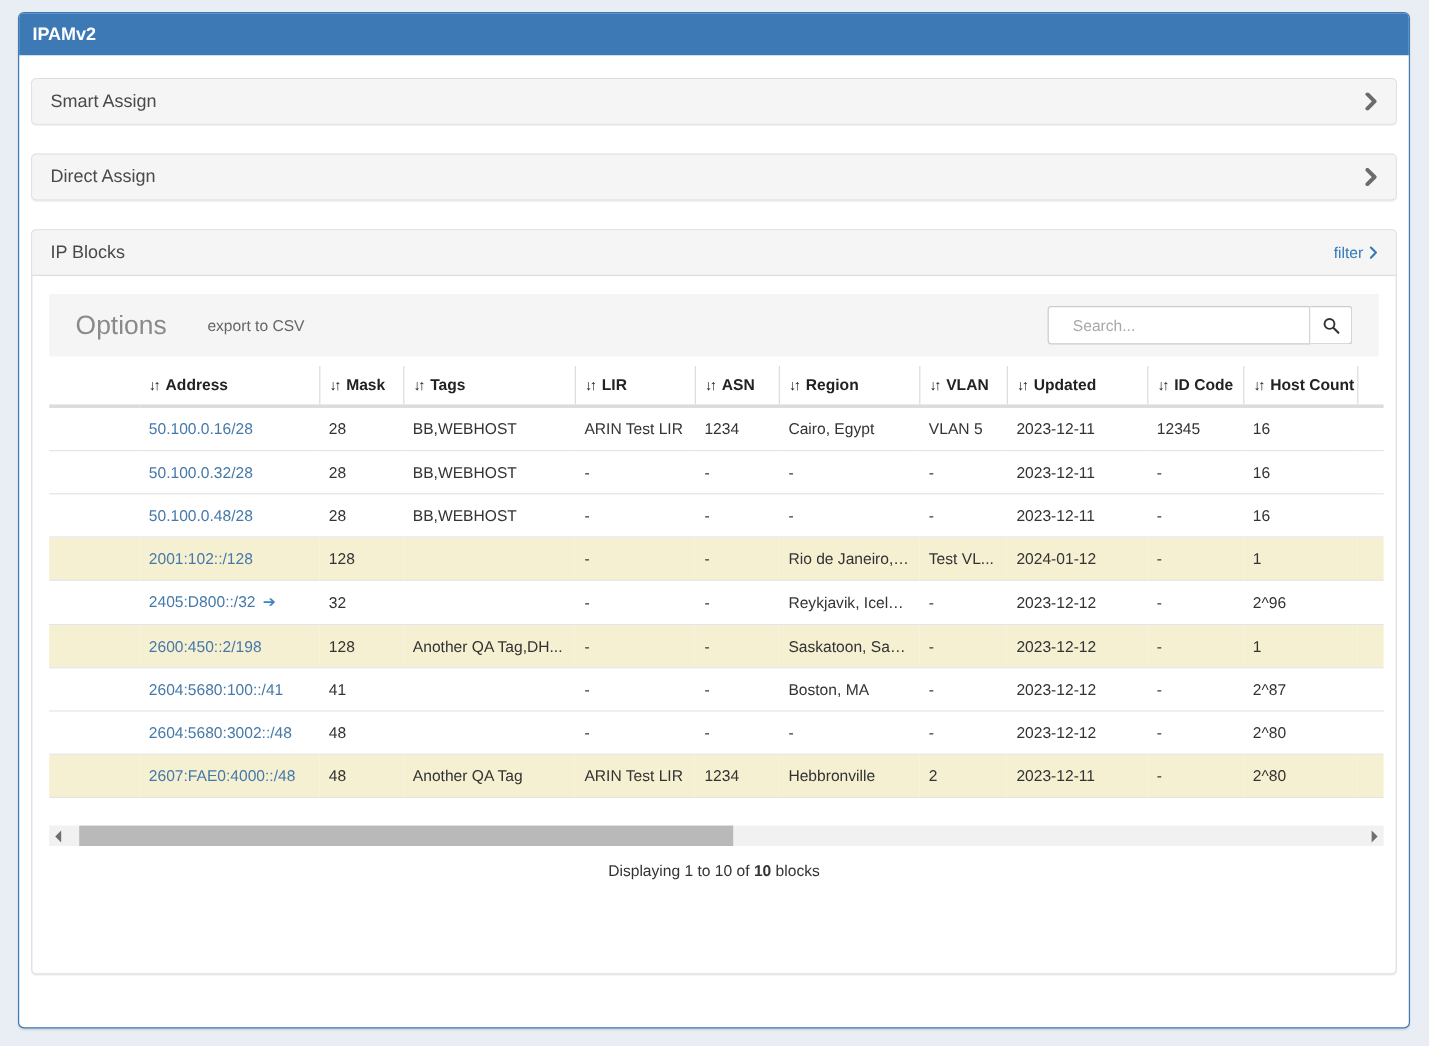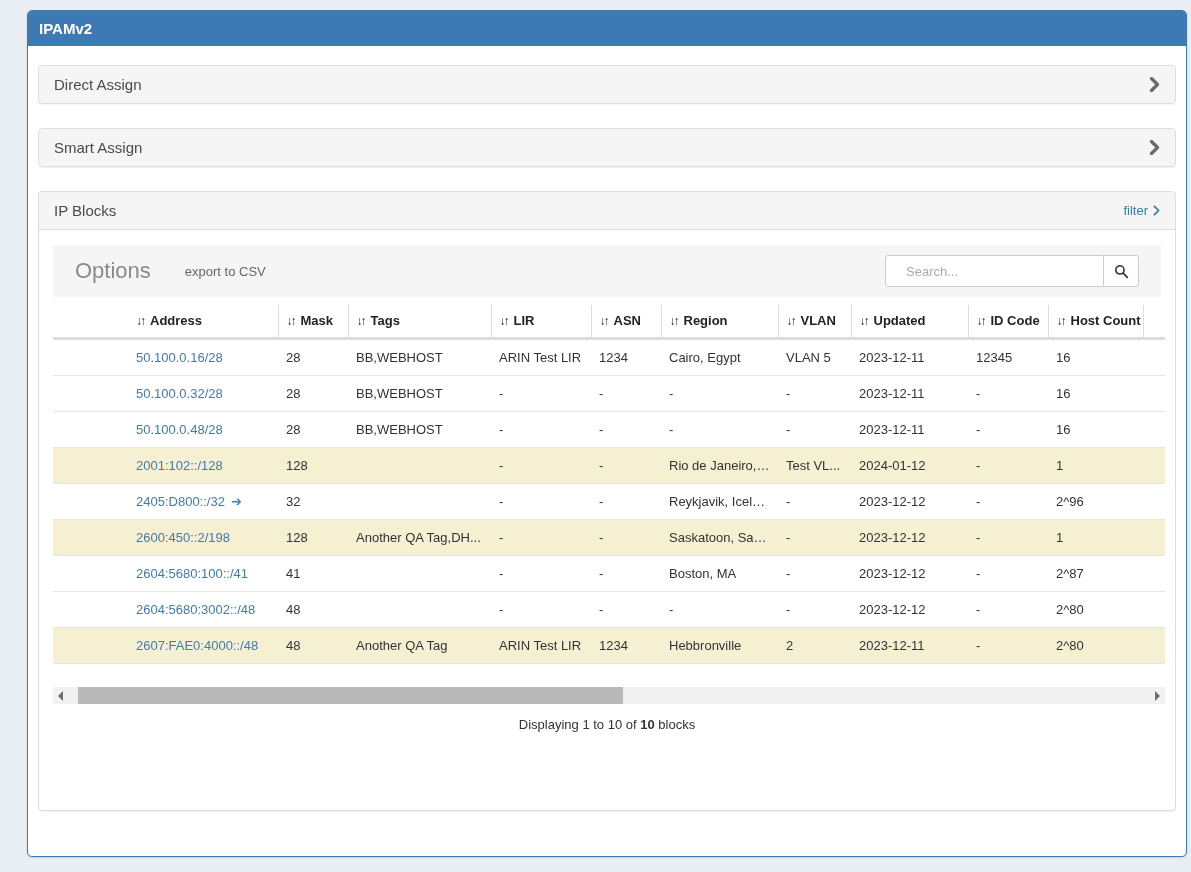--- a/index.html
+++ b/index.html
@@ -10,21 +10,21 @@
   }
   *{box-sizing:border-box;margin:0;padding:0;}
   html,body{width:1191px;height:872px;}
   body{
     background:#e8eef4;
     font-family:"Liberation Sans","DejaVu Sans",sans-serif;
     color:#333;
     position:relative;
   }
   .app-card{
-    position:absolute;left:27px;top:10px;width:1160px;height:847px;
+    position:absolute;left:15px;top:10px;width:1160px;height:847px;
     background:#fff;border:1px solid var(--brand-blue);border-radius:5px;
     box-shadow:0 1px 2px rgba(0,0,0,.12);
   }
   .app-header{
     height:35px;background:var(--brand-blue);border-radius:4px 4px 0 0;
     display:flex;align-items:center;padding:0 11px;
   }
   .app-title{color:#fff;font-size:15px;font-weight:bold;}
   .app-content{padding:19px 10px 0;}
   
@@ -90,32 +90,32 @@
 
 <div class="app-card">
   <div class="app-header">
     <span class="app-title">IPAMv2</span>
   </div>
 
   <div class="app-content">
 
     <div class="panel closed">
       <div class="panel-heading">
-        <span class="panel-title">Direct Assign</span>
+        <span class="panel-title">Smart Assign</span>
         <span class="chev">
           <svg width="11" height="15" viewBox="0 0 8 12">
               <path d="M1.6 1.2 L6.4 6 L1.6 10.8" fill="none" stroke="#6b6b6b" stroke-width="2.6" stroke-linecap="round" stroke-linejoin="round"></path>
             </svg>
         </span>
       </div>
     </div>
 
     <div class="panel closed">
       <div class="panel-heading">
-        <span class="panel-title">Smart Assign</span>
+        <span class="panel-title">Direct Assign</span>
         <span class="chev">
           <svg width="11" height="15" viewBox="0 0 8 12">
               <path d="M1.6 1.2 L6.4 6 L1.6 10.8" fill="none" stroke="#6b6b6b" stroke-width="2.6" stroke-linecap="round" stroke-linejoin="round"></path>
             </svg>
         </span>
       </div>
     </div>
 
     <div class="panel" style="margin-bottom:0;">
       <div class="panel-heading">

